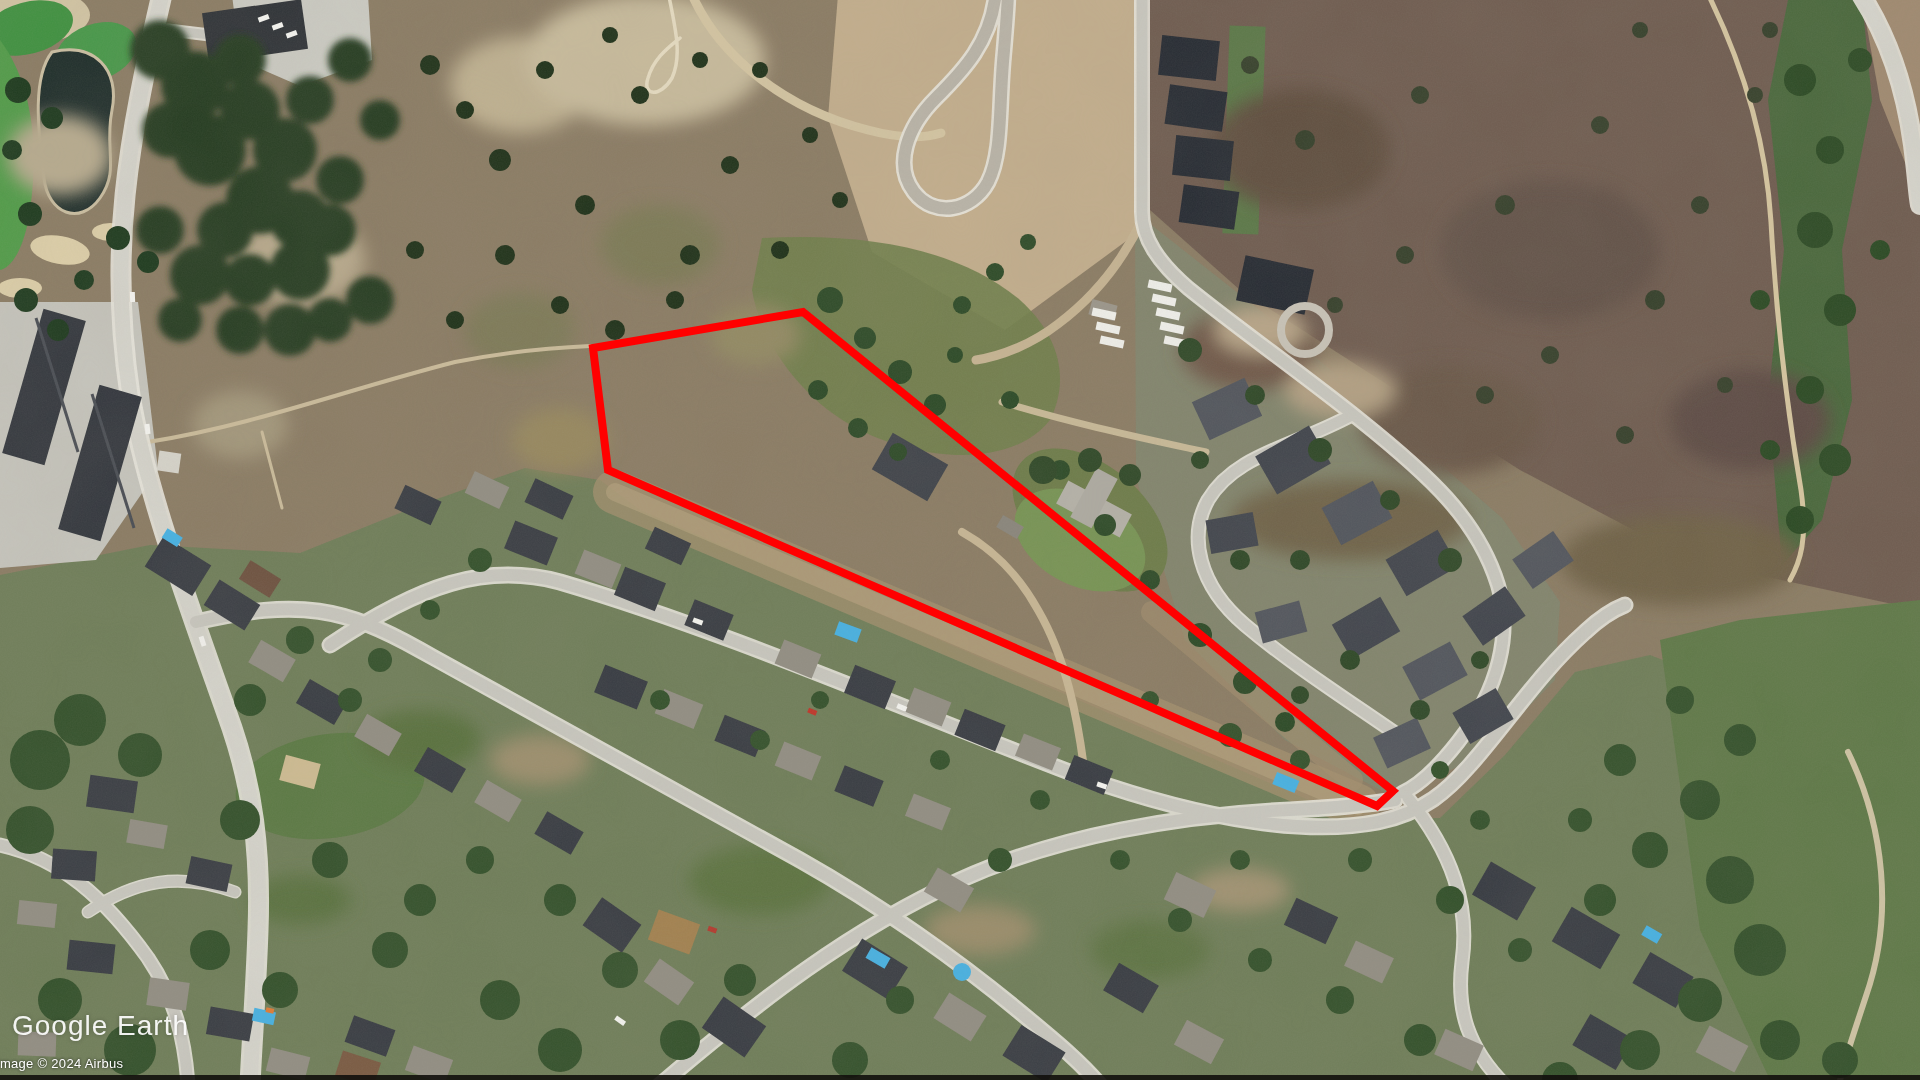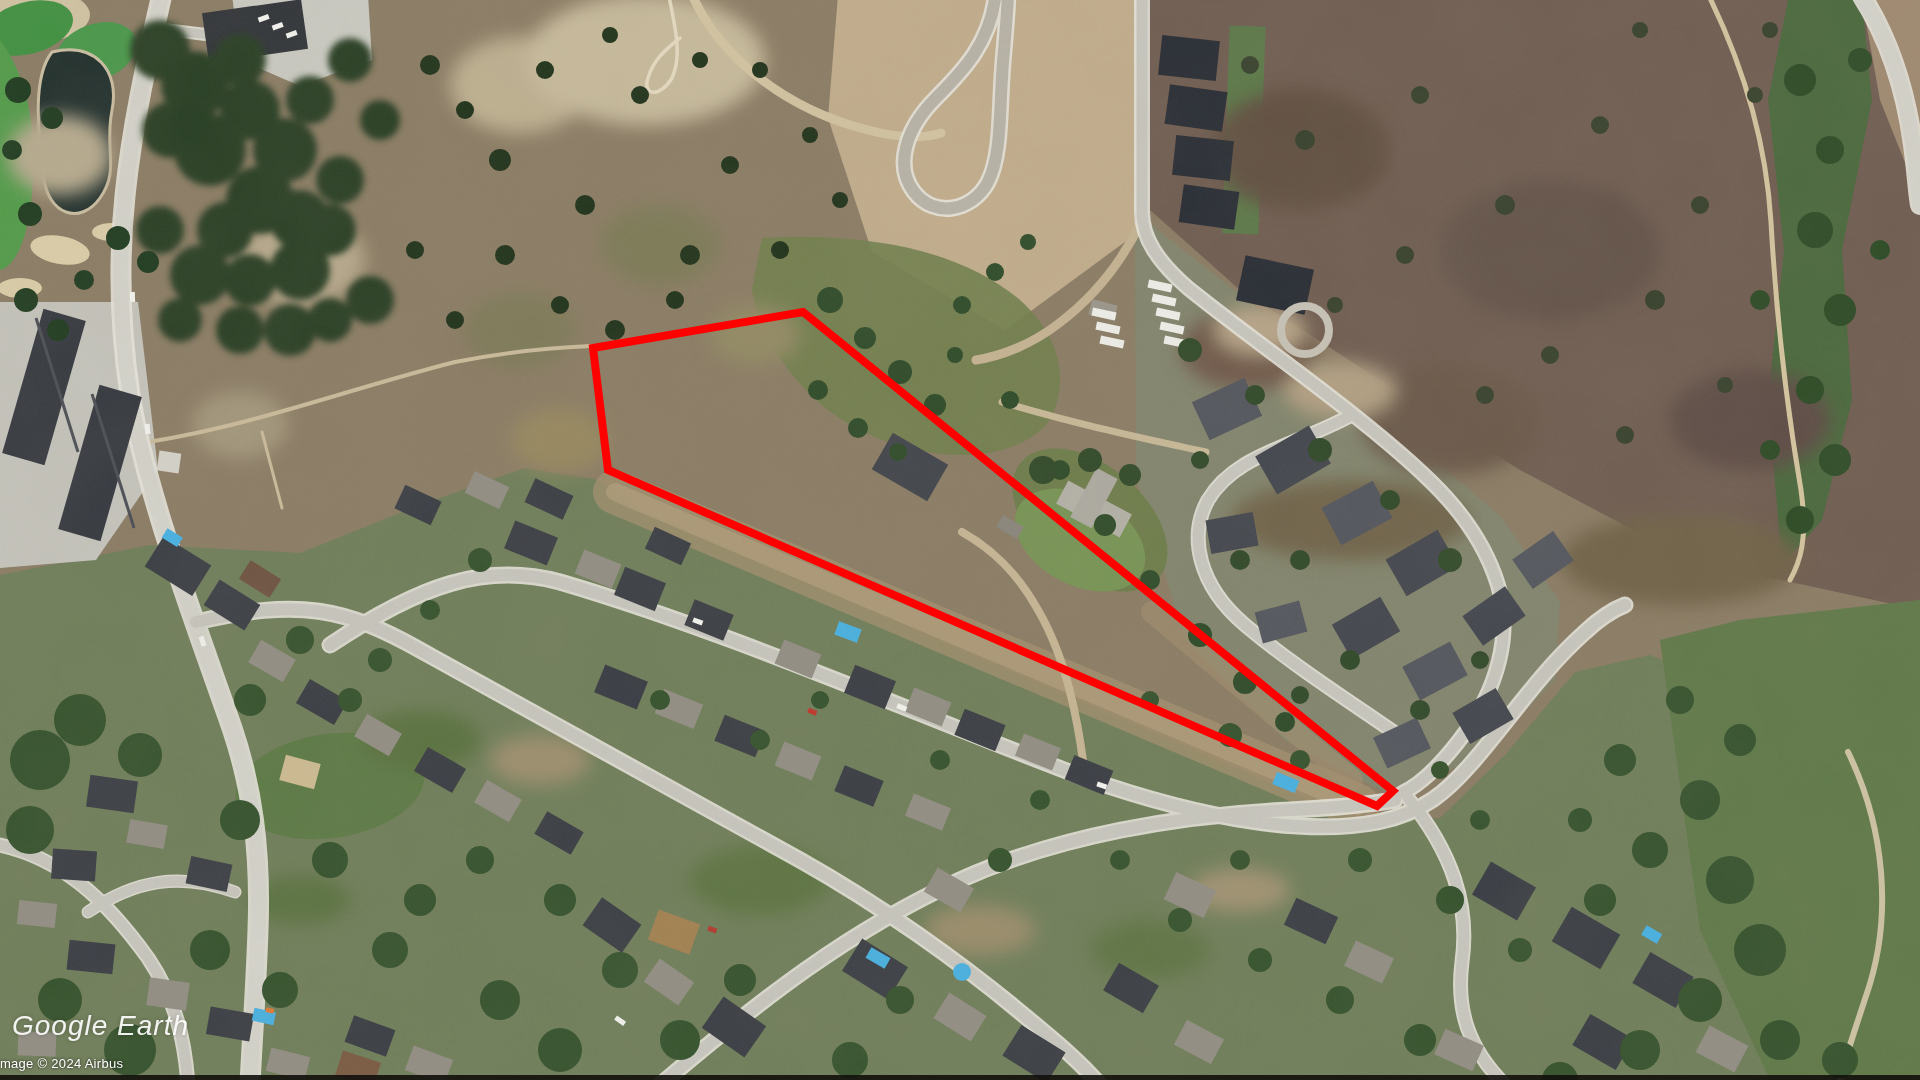--- a/index.html
+++ b/index.html
@@ -1,21 +1,21 @@
 <!DOCTYPE html>
 <html><head>
 <meta charset="utf-8">
 <style>
   html,body{margin:0;padding:0;background:#000;}
   .stage{position:relative;width:1920px;height:1080px;overflow:hidden;
          font-family:"Liberation Sans", sans-serif;}
   .stage svg{position:absolute;inset:0;display:block;}
   .watermark{position:absolute;left:12px;top:1010px;font-size:28px;font-weight:400;
              letter-spacing:1px;color:rgba(255,255,255,.92);
-             text-shadow:0 0 4px rgba(0,0,0,.25);user-select:none;font-style:italic;}
+             text-shadow:0 0 4px rgba(0,0,0,.25);user-select:none;}
   .attribution{position:absolute;left:-4px;top:1056px;font-size:13px;color:#fff;
                letter-spacing:.3px;text-shadow:0 0 3px rgba(0,0,0,.85);user-select:none;}
   .parcel{fill:none;stroke-linejoin:miter;}
 </style>
 </head>
 <body>
 
 <div class="stage">
 <svg width="1920" height="1080" viewBox="0 0 1920 1080">
   <defs>

